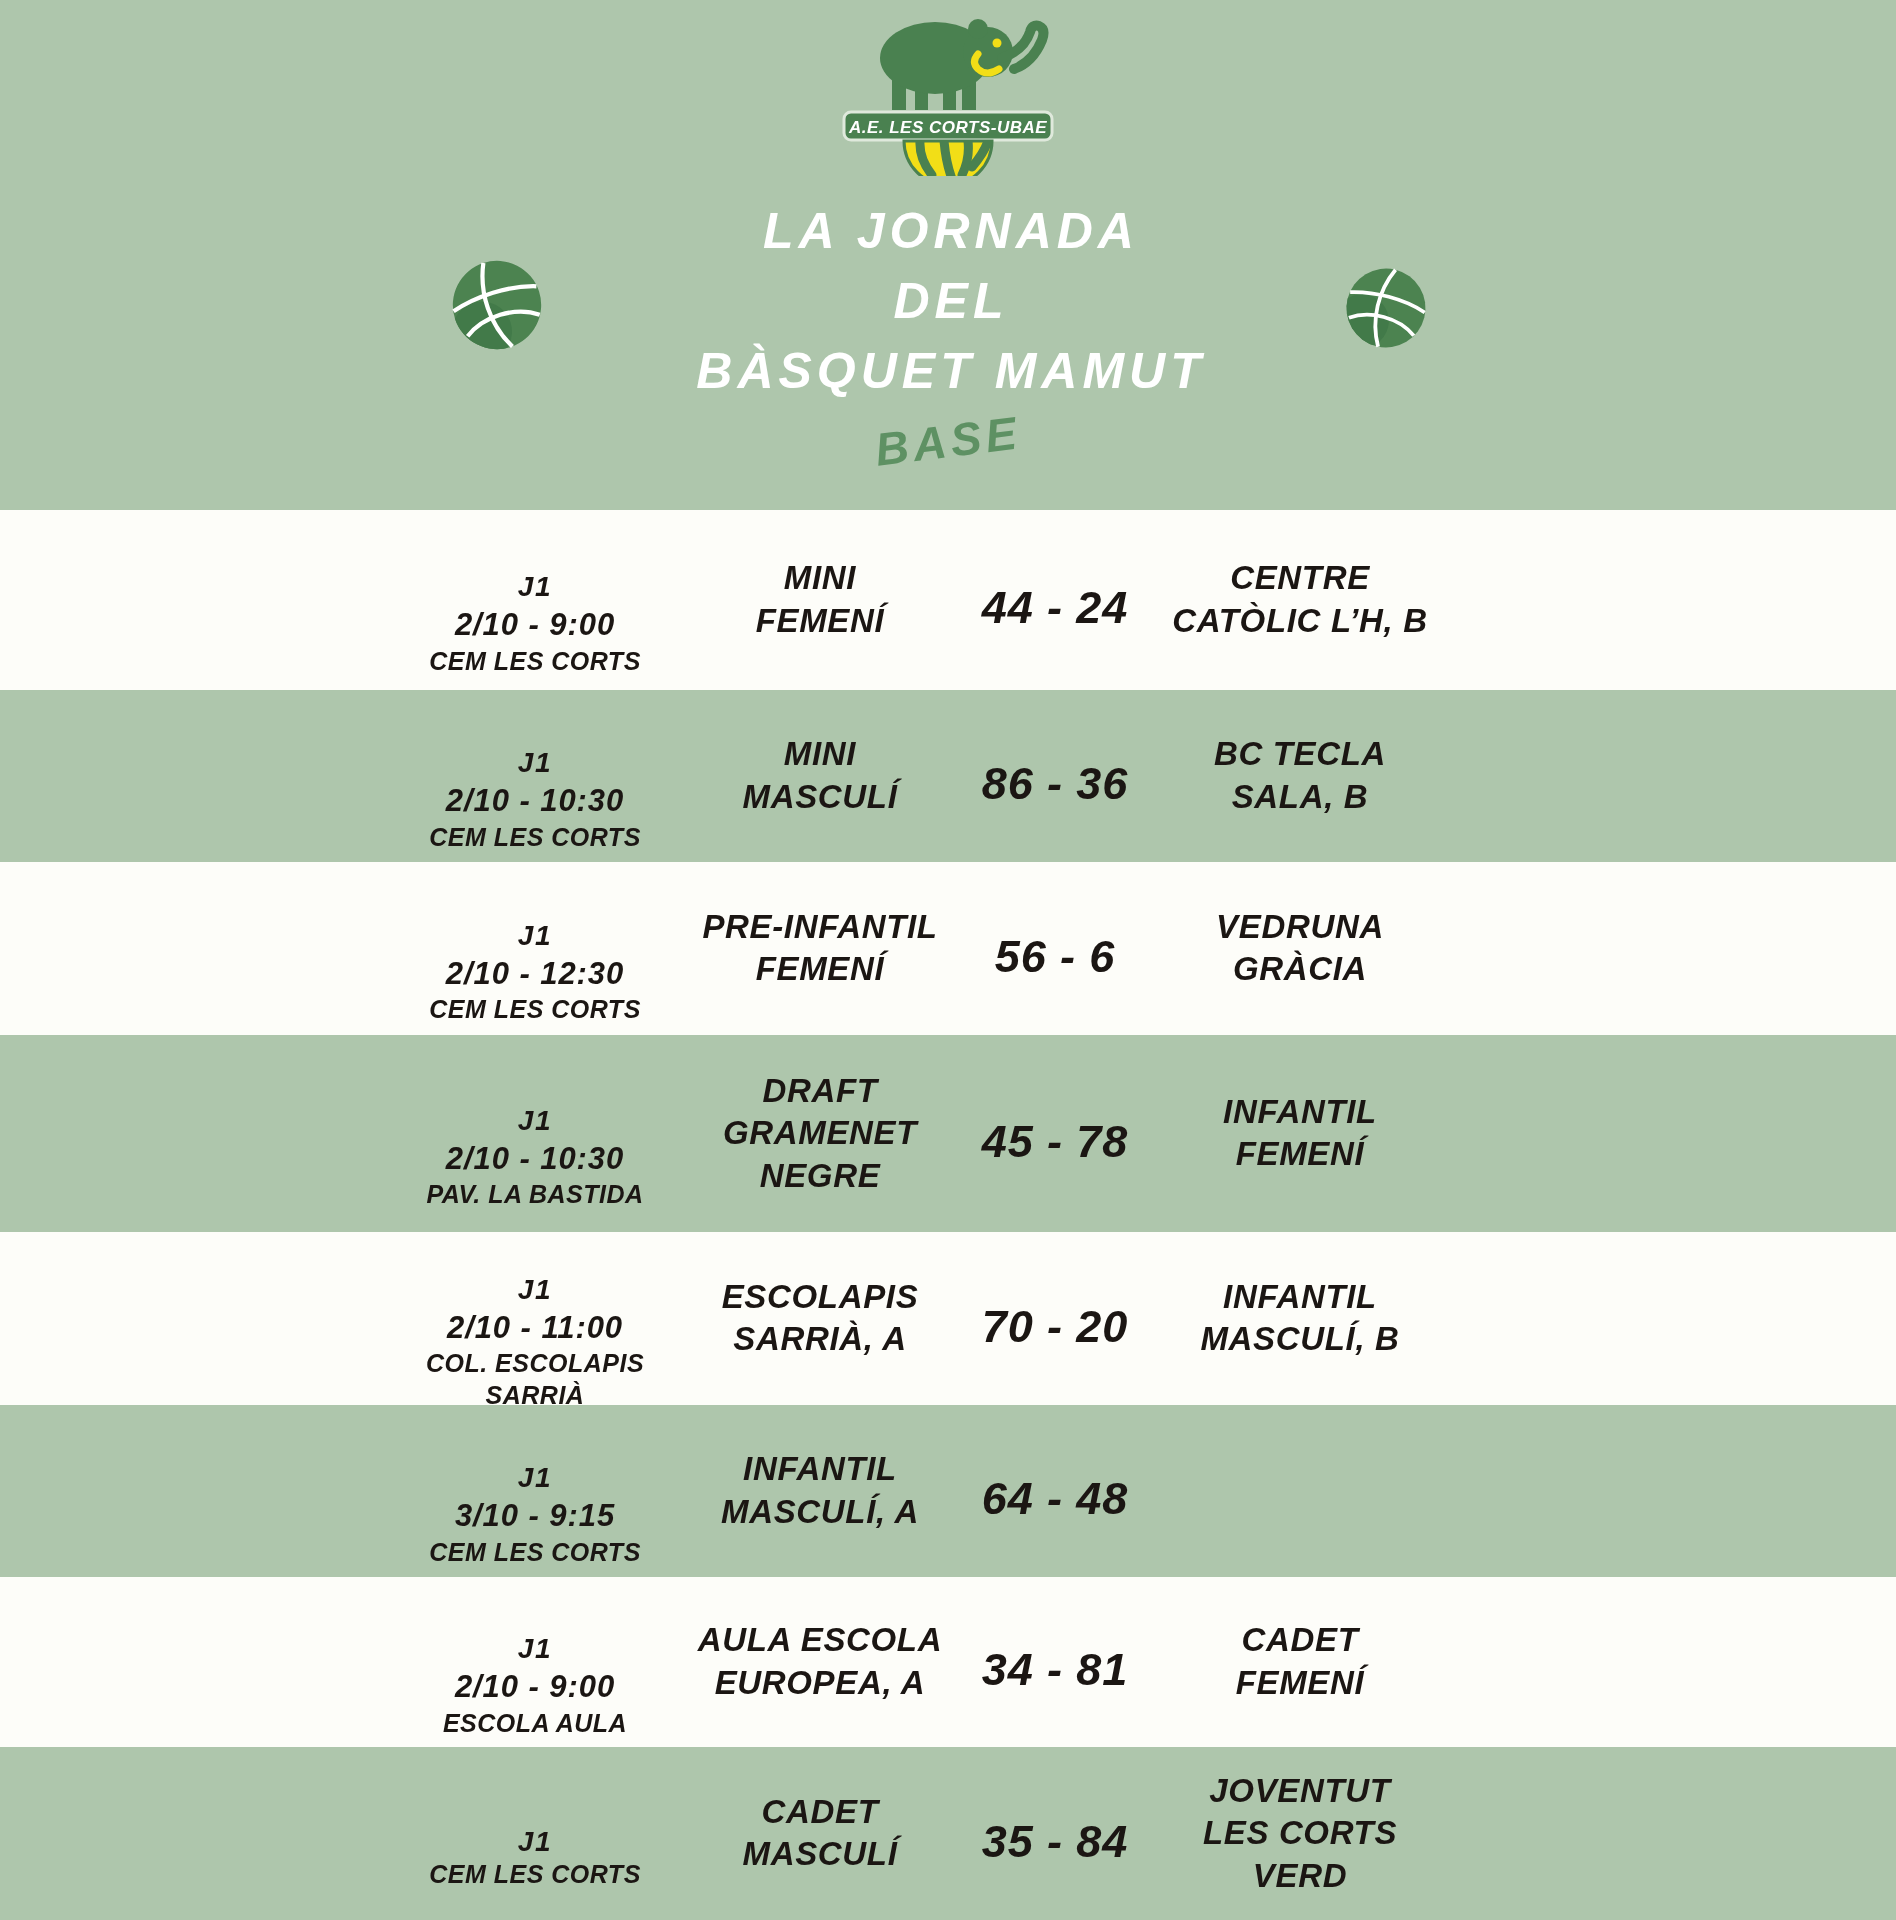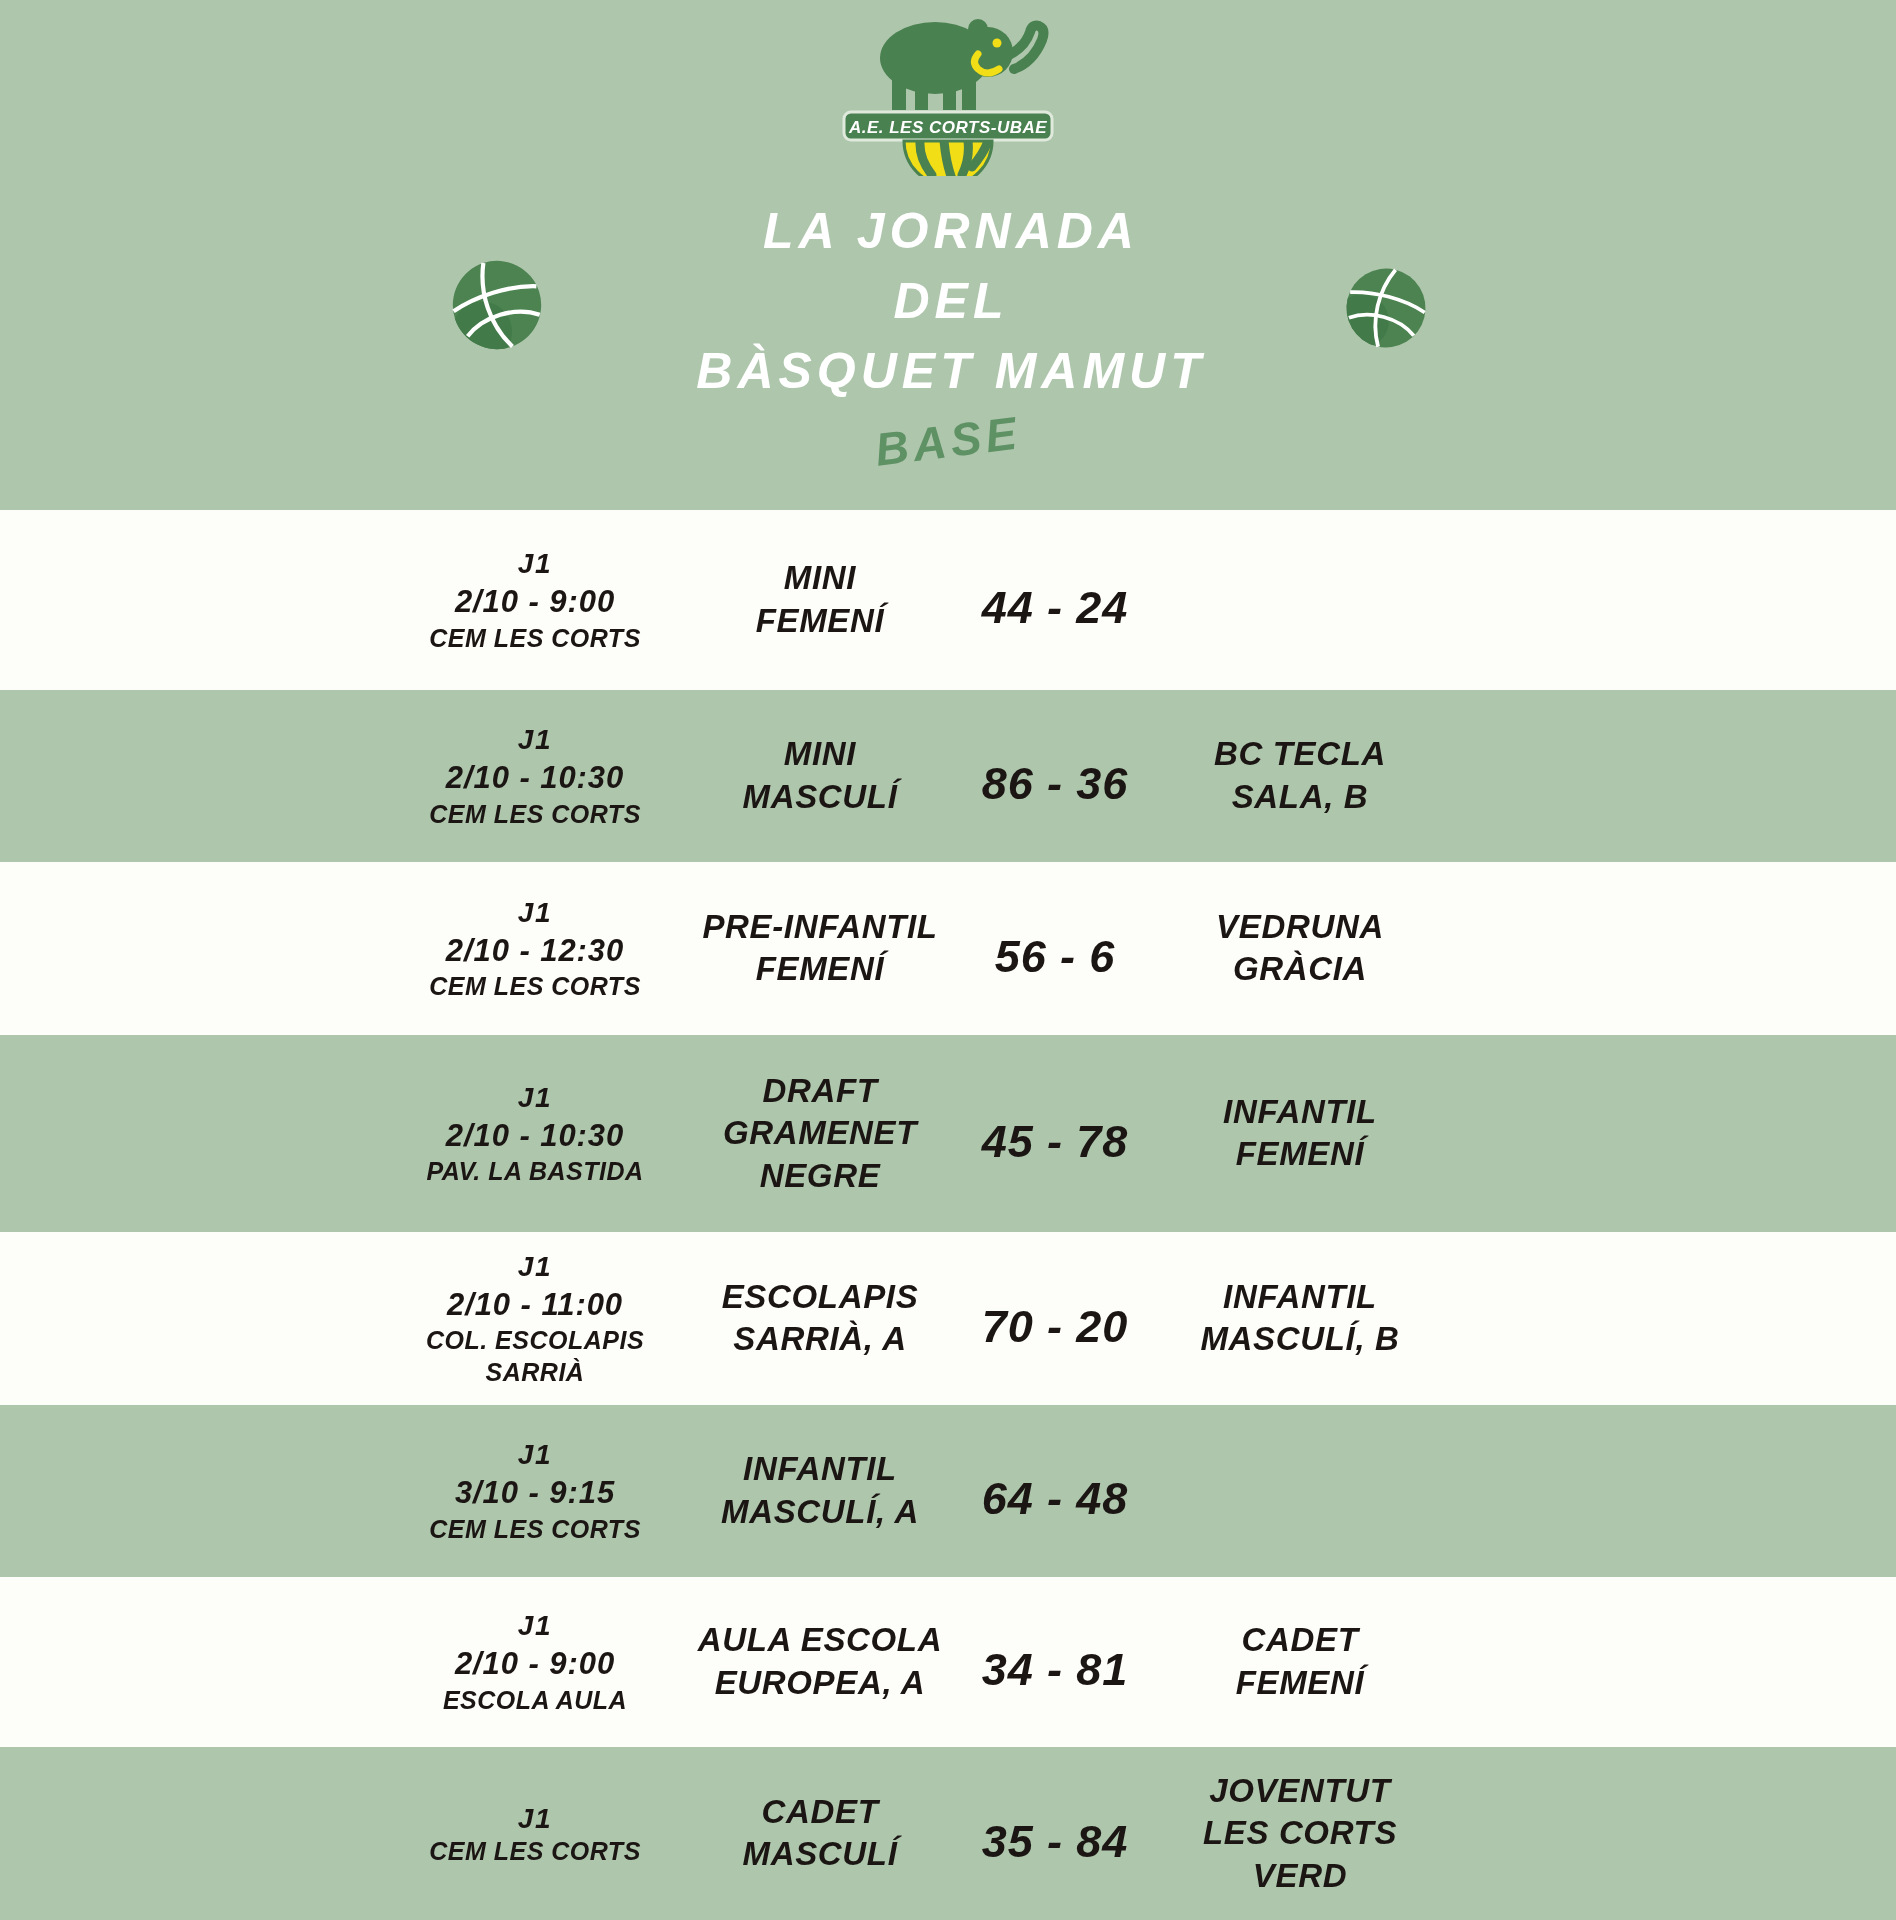--- a/index.html
+++ b/index.html
@@ -22,21 +22,21 @@
   }
   .ball{position:absolute;}
   .ball.left{left:450px;top:258px;width:94px;height:94px;transform:rotate(-18deg);}
   .ball.right{left:1344px;top:266px;width:84px;height:84px;transform:rotate(14deg);}
 
   
   .row{position:relative;width:100%;}
   .row.white{background:#fdfdf9;}
   .row.green{background:#aec6ac;}
   .cell{position:absolute;top:50%;transform:translateY(-50%);text-align:center;color:#1b1613;}
-  .c-date{left:330px;width:410px;}
+  .c-date{left:330px;width:410px;margin-top:23px;}
   .c-home{left:600px;width:440px;font-size:33px;line-height:1.3;letter-spacing:.02em;white-space:pre-line;}
   .c-score{left:945px;width:220px;font-size:45px;letter-spacing:.02em;white-space:nowrap;margin-top:8px;}
   .c-away{left:1095px;width:410px;font-size:33px;line-height:1.3;letter-spacing:.02em;white-space:pre-line;}
   .jornada{font-size:28px;line-height:1.25;letter-spacing:.06em;}
   .datetime{font-size:31px;line-height:1.35;letter-spacing:.03em;}
   .venue{font-size:25px;line-height:1.25;letter-spacing:.02em;white-space:pre-line;}
 </style>
 </head>
 <body>
 
@@ -114,20 +114,22 @@
 
     <div class="row white" style="height:180px">
       <div class="cell c-date">
           <div class="jornada">J1</div>
           <div class="datetime">2/10 - 9:00</div>
           <div class="venue">CEM LES CORTS</div>
         </div>
       <div class="cell c-home">MINI
 FEMENÍ</div>
       <div class="cell c-score">44 - 24</div>
+      <div class="cell c-away">CENTRE
+CATÒLIC L’H, B</div>
     </div>
 
     <div class="row green" style="height:172px">
       <div class="cell c-date">
           <div class="jornada">J1</div>
           <div class="datetime">2/10 - 10:30</div>
           <div class="venue">CEM LES CORTS</div>
         </div>
       <div class="cell c-home">MINI
 MASCULÍ</div>

